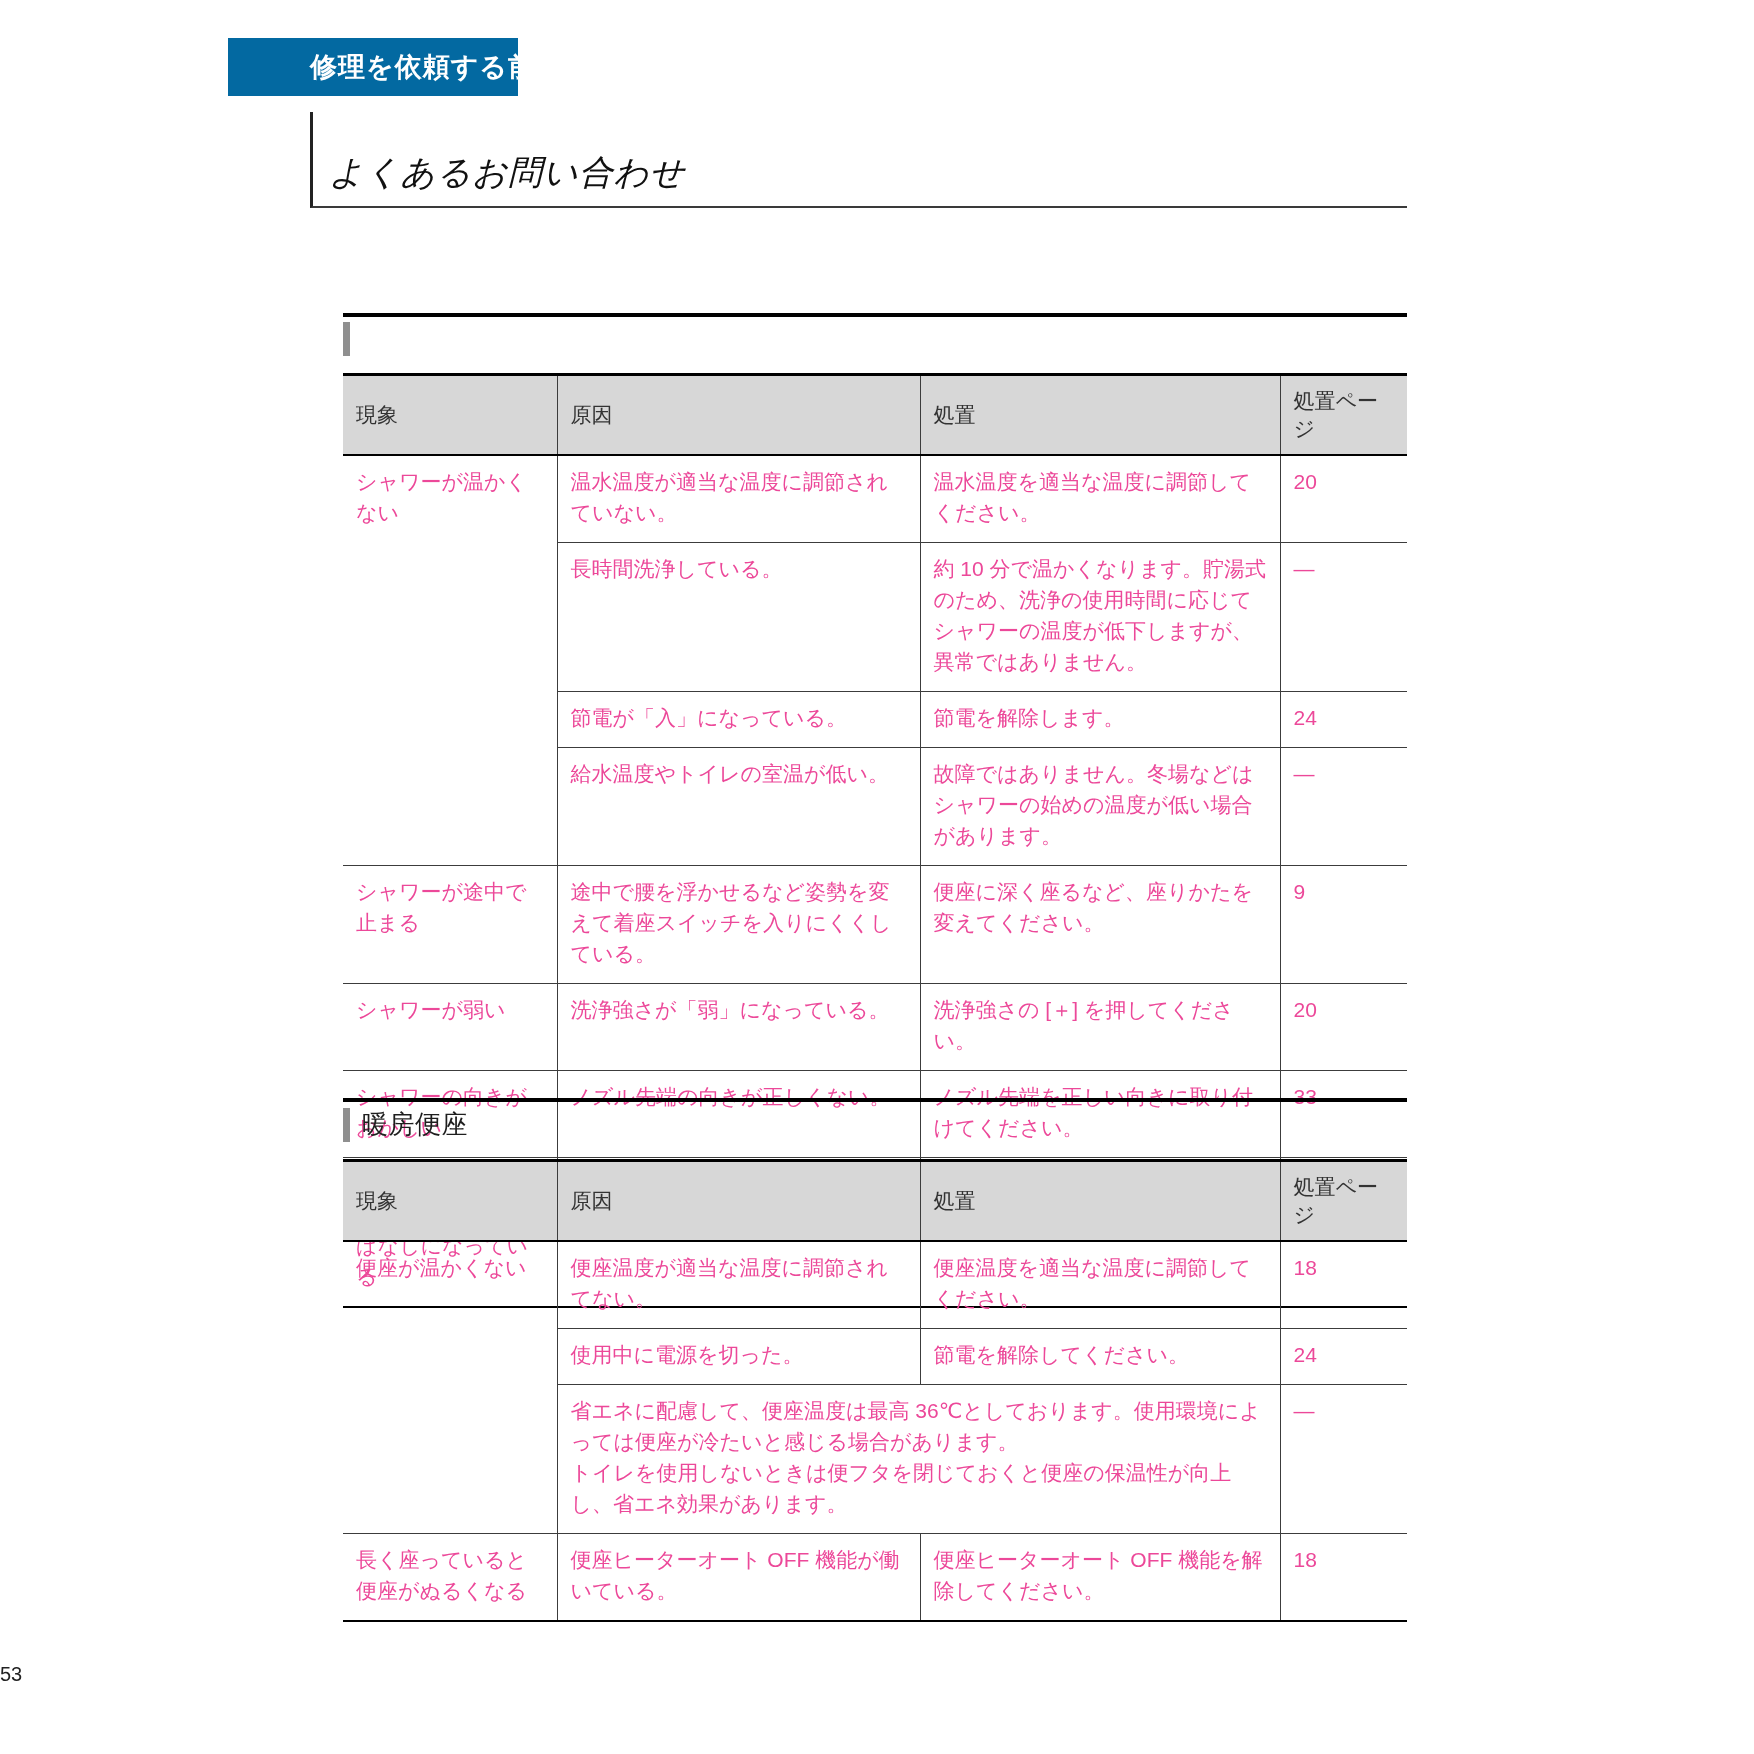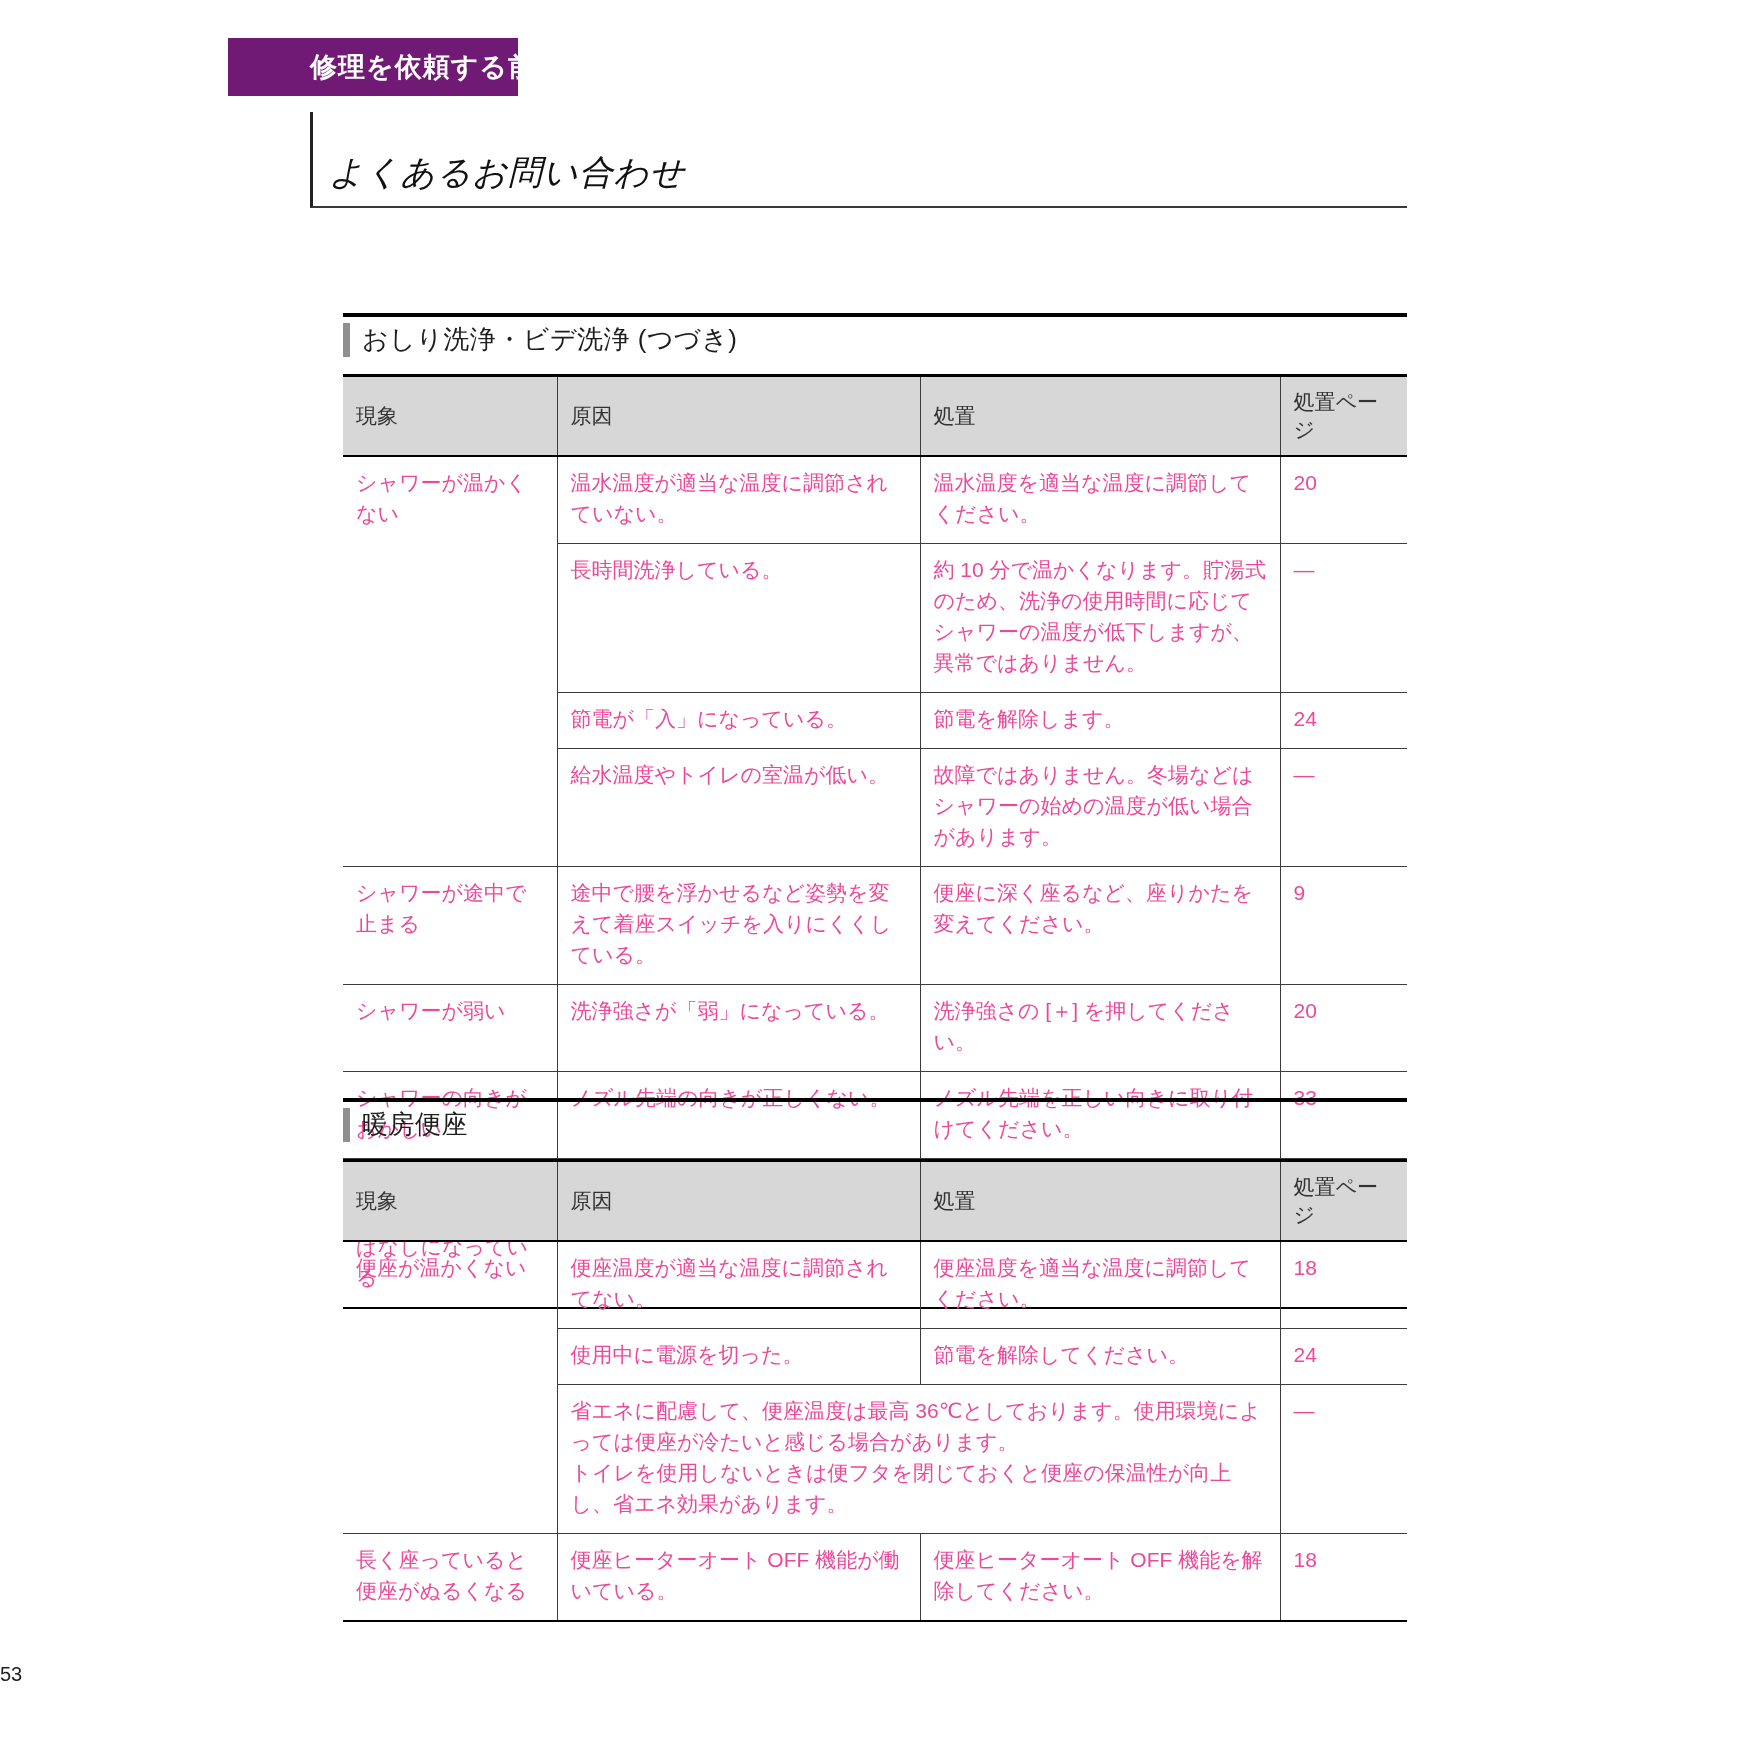--- a/index.html
+++ b/index.html
@@ -9,21 +9,21 @@
     font-family:"Liberation Sans","DejaVu Sans",sans-serif;
     color:#222;
     position:relative;
     overflow:hidden;
   }
 
   
   .banner {
     position:absolute; left:228px; top:38px;
     width:290px; height:58px;
-    background:#701a75;
+    background:#0369a1;
     display:flex; align-items:center;
     box-sizing:border-box; padding-left:82px;
   }
   .banner-label {
     color:#ffffff; font-weight:bold; font-size:27px; letter-spacing:1px;
     white-space:nowrap;
   }
 
   
   .title-block {
@@ -97,21 +97,20 @@
   <span class="banner-label">修理を依頼する前に</span>
 </div>
 
 <div class="title-block">
   <h1 class="page-title">よくあるお問い合わせ</h1>
 </div>
 
 <div class="section" id="section-0">
   <div class="section-heading">
     <span class="heading-bar"></span>
-    <span class="heading-text">おしり洗浄・ビデ洗浄 (つづき)</span>
   </div>
   <table class="troubleshoot" id="table-0">
       <colgroup>
         <col style="width: 214px;">
         <col style="width: 363px;">
         <col style="width: 360px;">
         <col style="width: 127px;">
       </colgroup>
       <thead>
         <tr>

